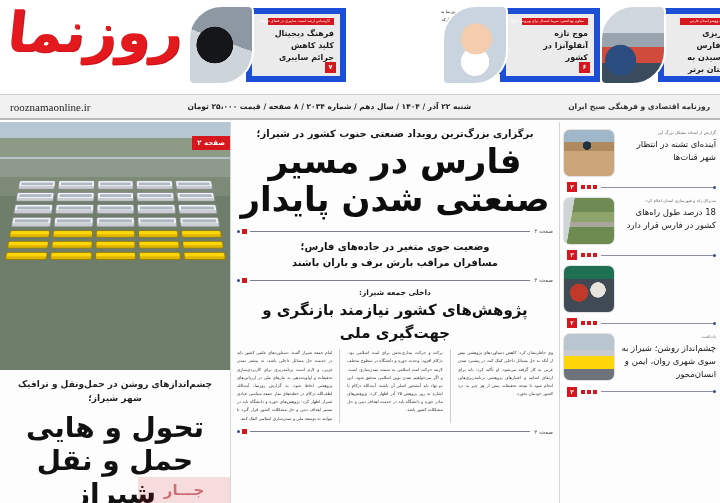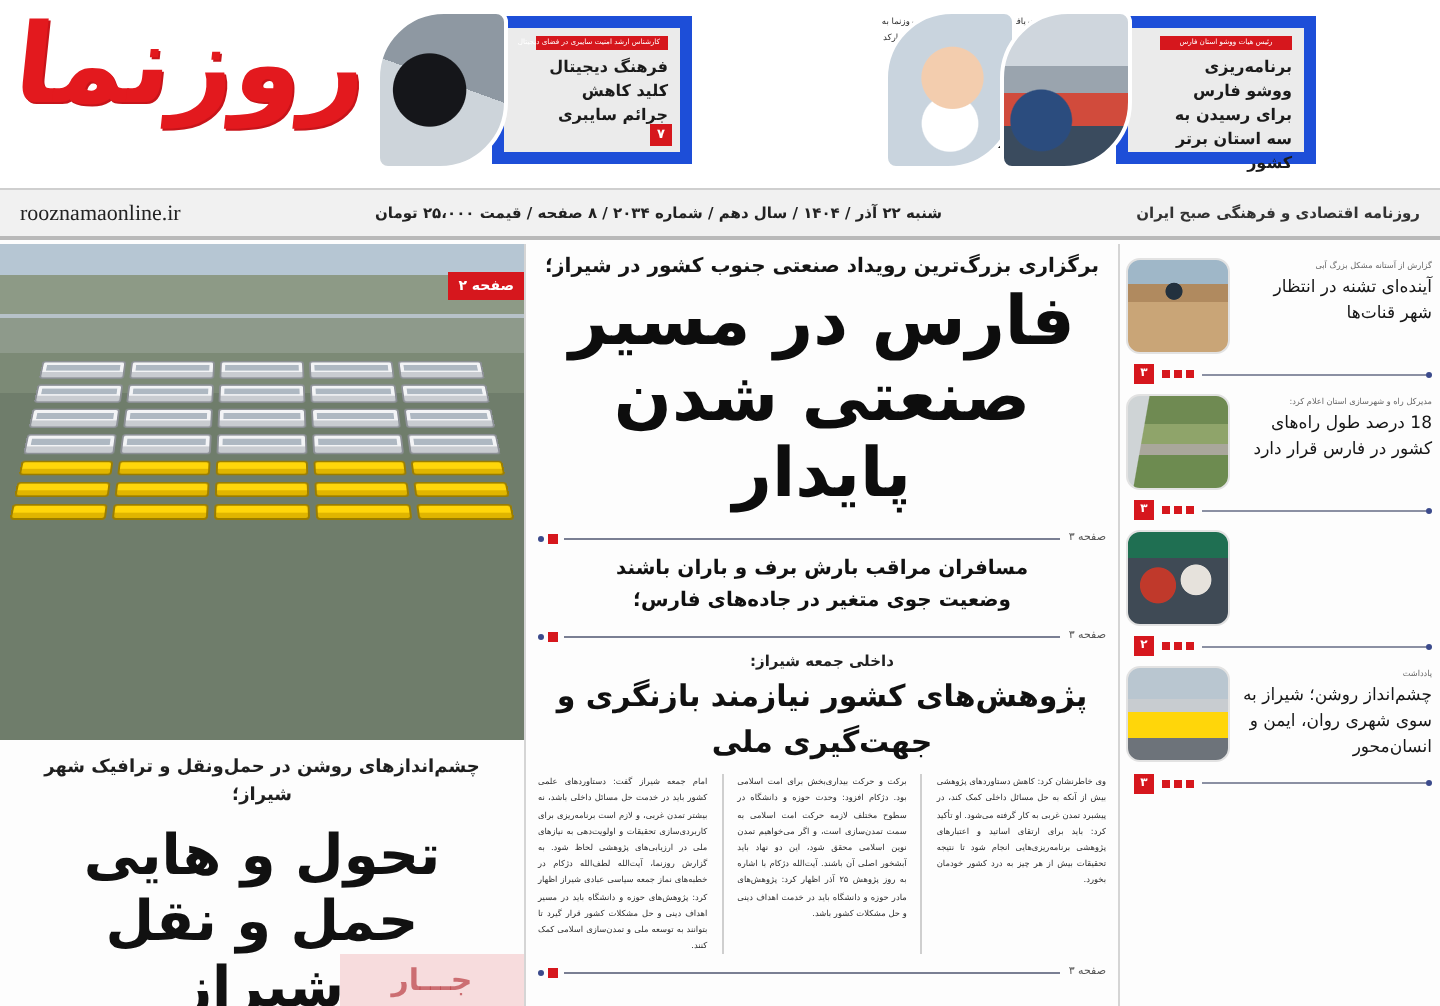--- a/index.html
+++ b/index.html
@@ -126,21 +126,21 @@
   }
 
   
   .body {
     position: absolute; top: 122px; right: 0; left: 0; bottom: 0;
     display: flex; flex-direction: row;
   }
   
   .col-right { width: 160px; flex: none; padding: 2px 4px 0 3px; }
   .col-mid   { flex: 1; padding: 2px 6px 0 6px; border-left: 1px solid #d5d5d5; border-right: 1px solid #d5d5d5; }
-  .col-left  { width: 262px; flex: none; position: relative; }
+  .col-left  { width: 230px; flex: none; position: relative; }
 
   
   .bigphoto {
     position: relative; width: 100%; height: 248px; overflow: hidden;
     background:
       linear-gradient(#9fb6c9 0 9%, #b7c2c9 9% 15%, #8e9a8b 15% 22%, #7c8a76 22% 30%, #6f7d6b 30% 100%);
   }
   .bus-grid {
     position: absolute; inset: 14% 2% 4% 2%;
     display: grid; grid-template-columns: repeat(5, 1fr); gap: 3px;
@@ -304,20 +304,25 @@
       <div class="promo-photo ph-hand"></div>
       <div class="promo-card">
         <div class="promo-kicker">کارشناس ارشد امنیت سایبری در فضای دیجیتال</div>
         <div class="promo-title">فرهنگ دیجیتال کلید کاهش جرائم سایبری</div>
         <div class="promo-page">۷</div>
       </div>
     </div>
 
     <div class="promo">
       <div class="promo-photo ph-child"></div>
+      <div class="promo-card">
+        <div class="promo-kicker">معاون بهداشتی: سرما امسال برای ویروس آنفلوآنزا</div>
+        <div class="promo-title">موج تازه آنفلوآنزا در کشور</div>
+        <div class="promo-page">۶</div>
+      </div>
     </div>
 
     <div class="promo">
       <div class="promo-photo ph-wushu"></div>
       <div class="promo-card">
         <div class="promo-kicker">رئیس هیات ووشو استان فارس</div>
         <div class="promo-title">برنامه‌ریزی ووشو فارس برای رسیدن به سه استان برتر کشور</div>
 
       </div>
     </div>
@@ -410,22 +415,22 @@
       <div class="lead-title">فارس در مسیر صنعتی شدن پایدار</div>
 
       <div class="rule">
         <div class="pagelabel">صفحه ۳</div>
         <div class="line"></div>
         <div class="sq"></div>
         <div class="dot"></div>
       </div>
 
       <div>
+        <div class="mid-title small">وضعیت جوی متغیر در جاده‌های فارس؛</div>
         <div class="mid-title small">مسافران مراقب بارش برف و باران باشند</div>
-        <div class="mid-title small">وضعیت جوی متغیر در جاده‌های فارس؛</div>
       </div>
 
       <div class="rule">
         <div class="pagelabel">صفحه ۳</div>
         <div class="line"></div>
         <div class="sq"></div>
         <div class="dot"></div>
       </div>
 
       <div>

